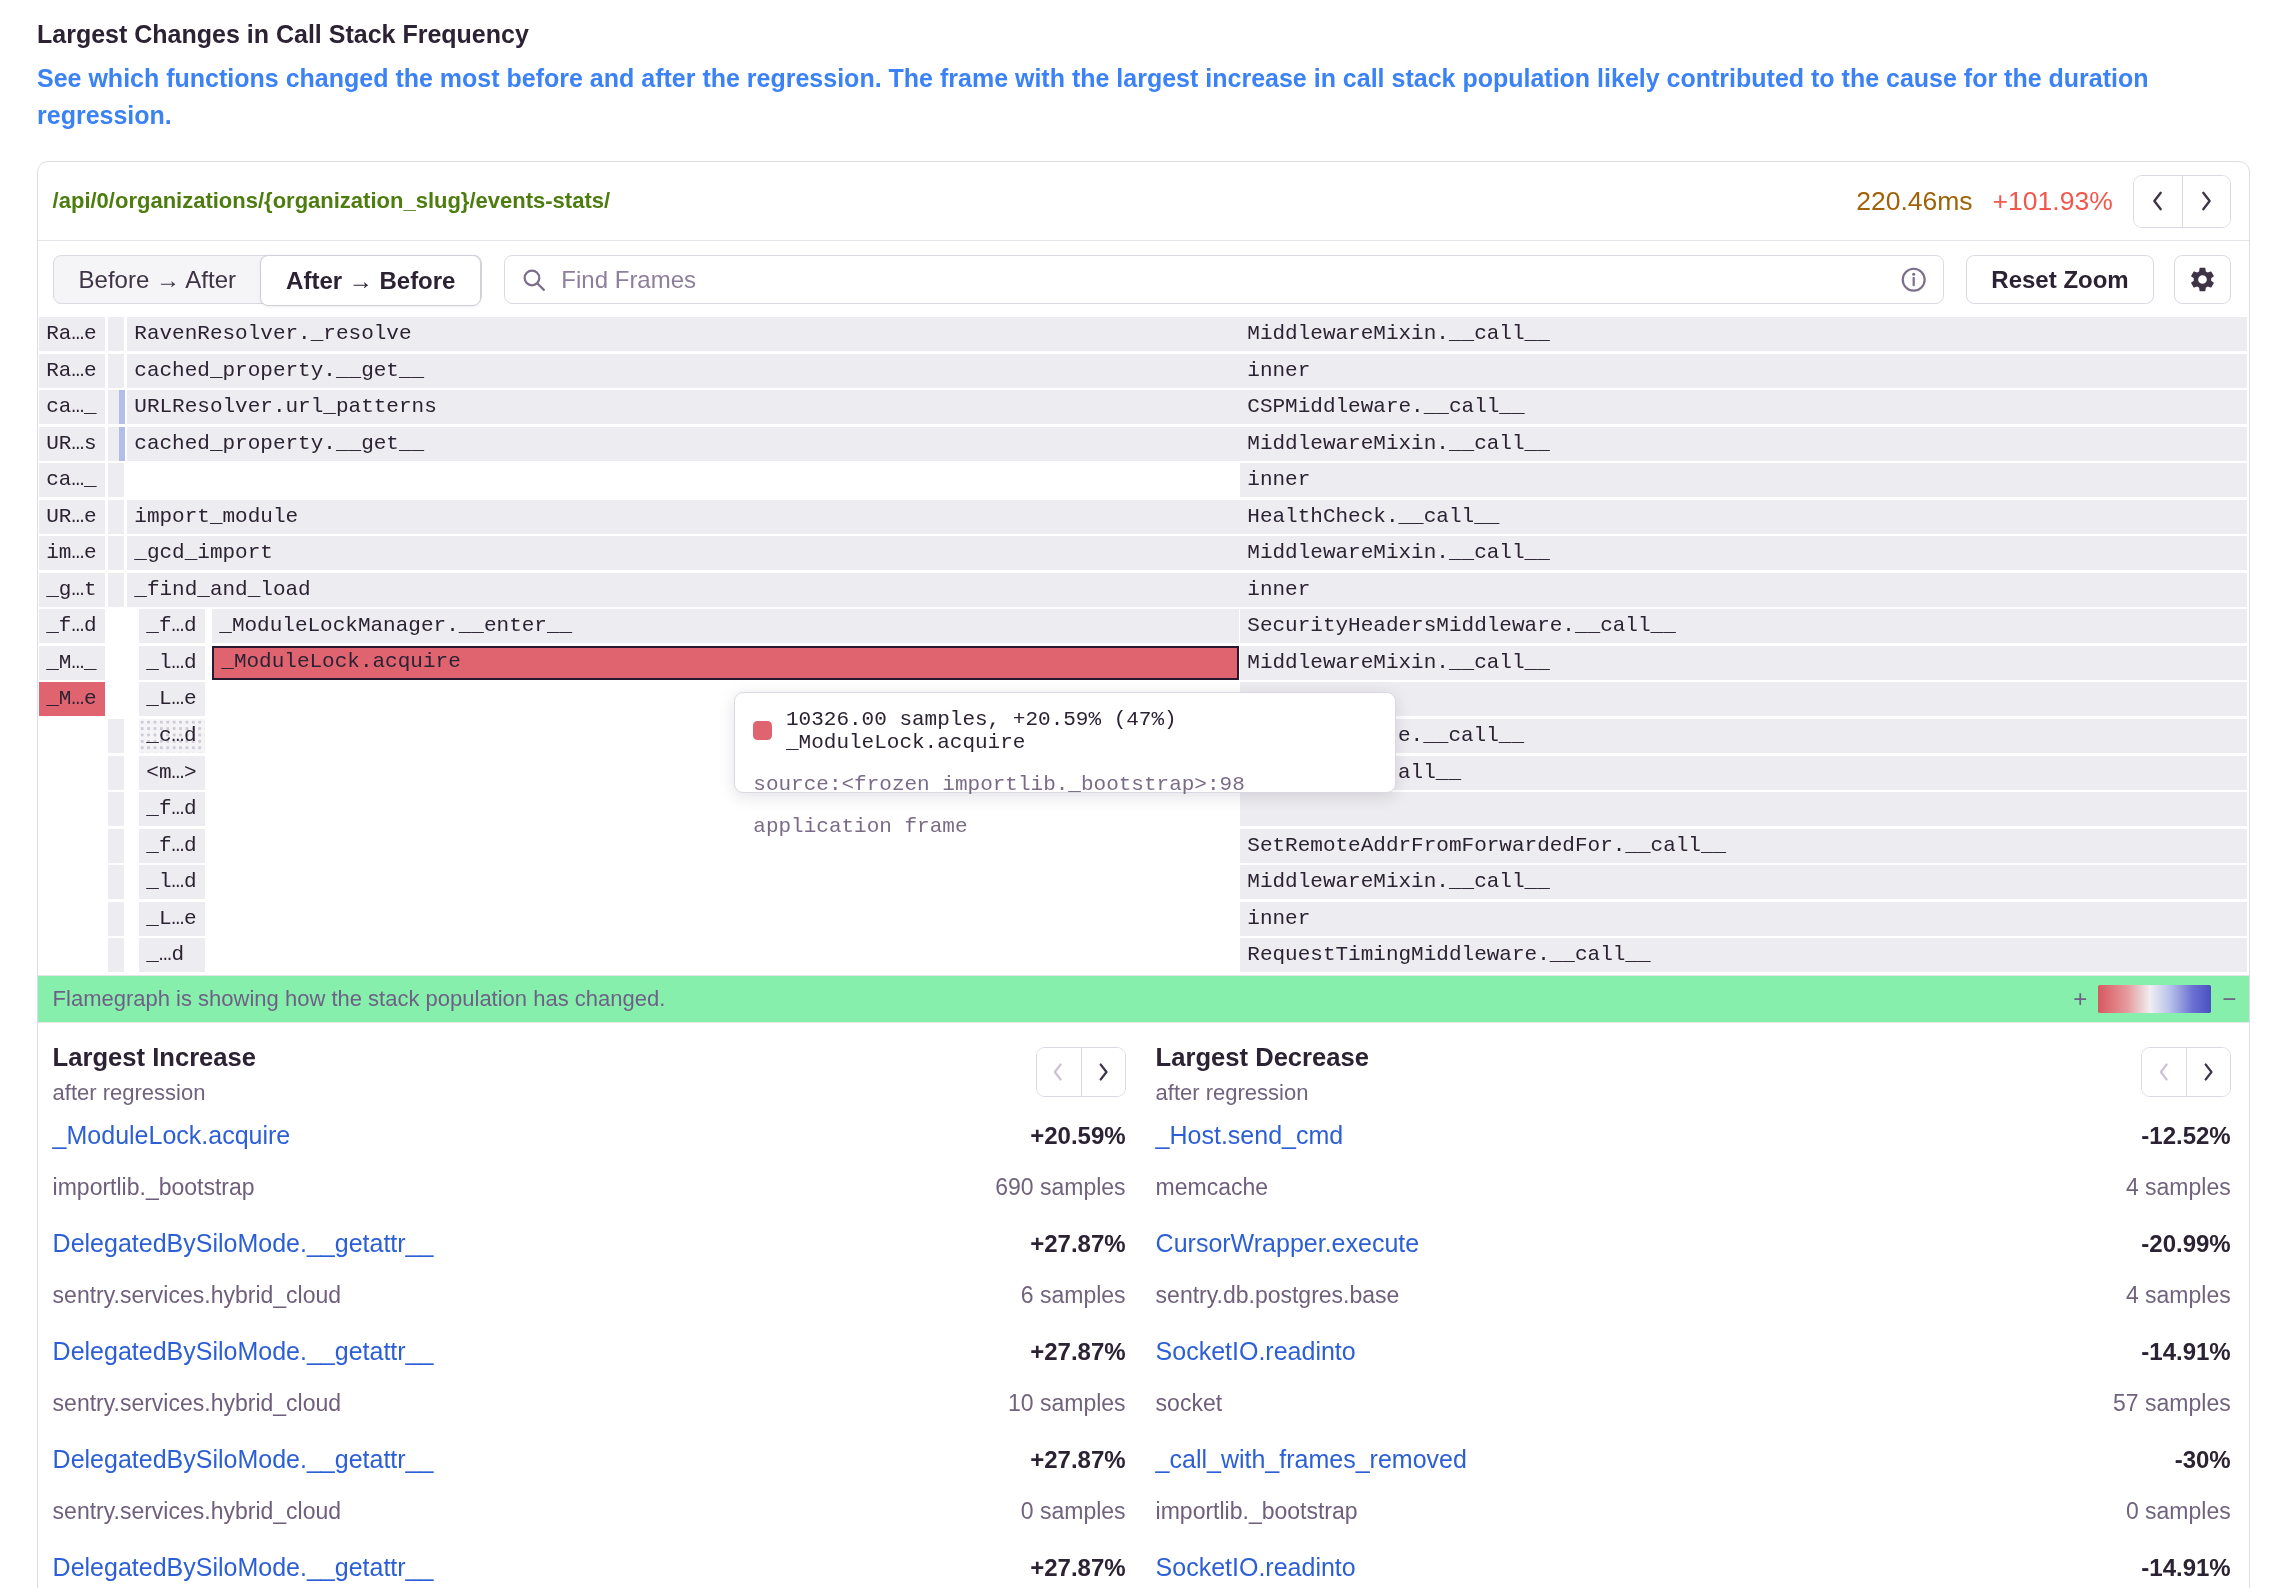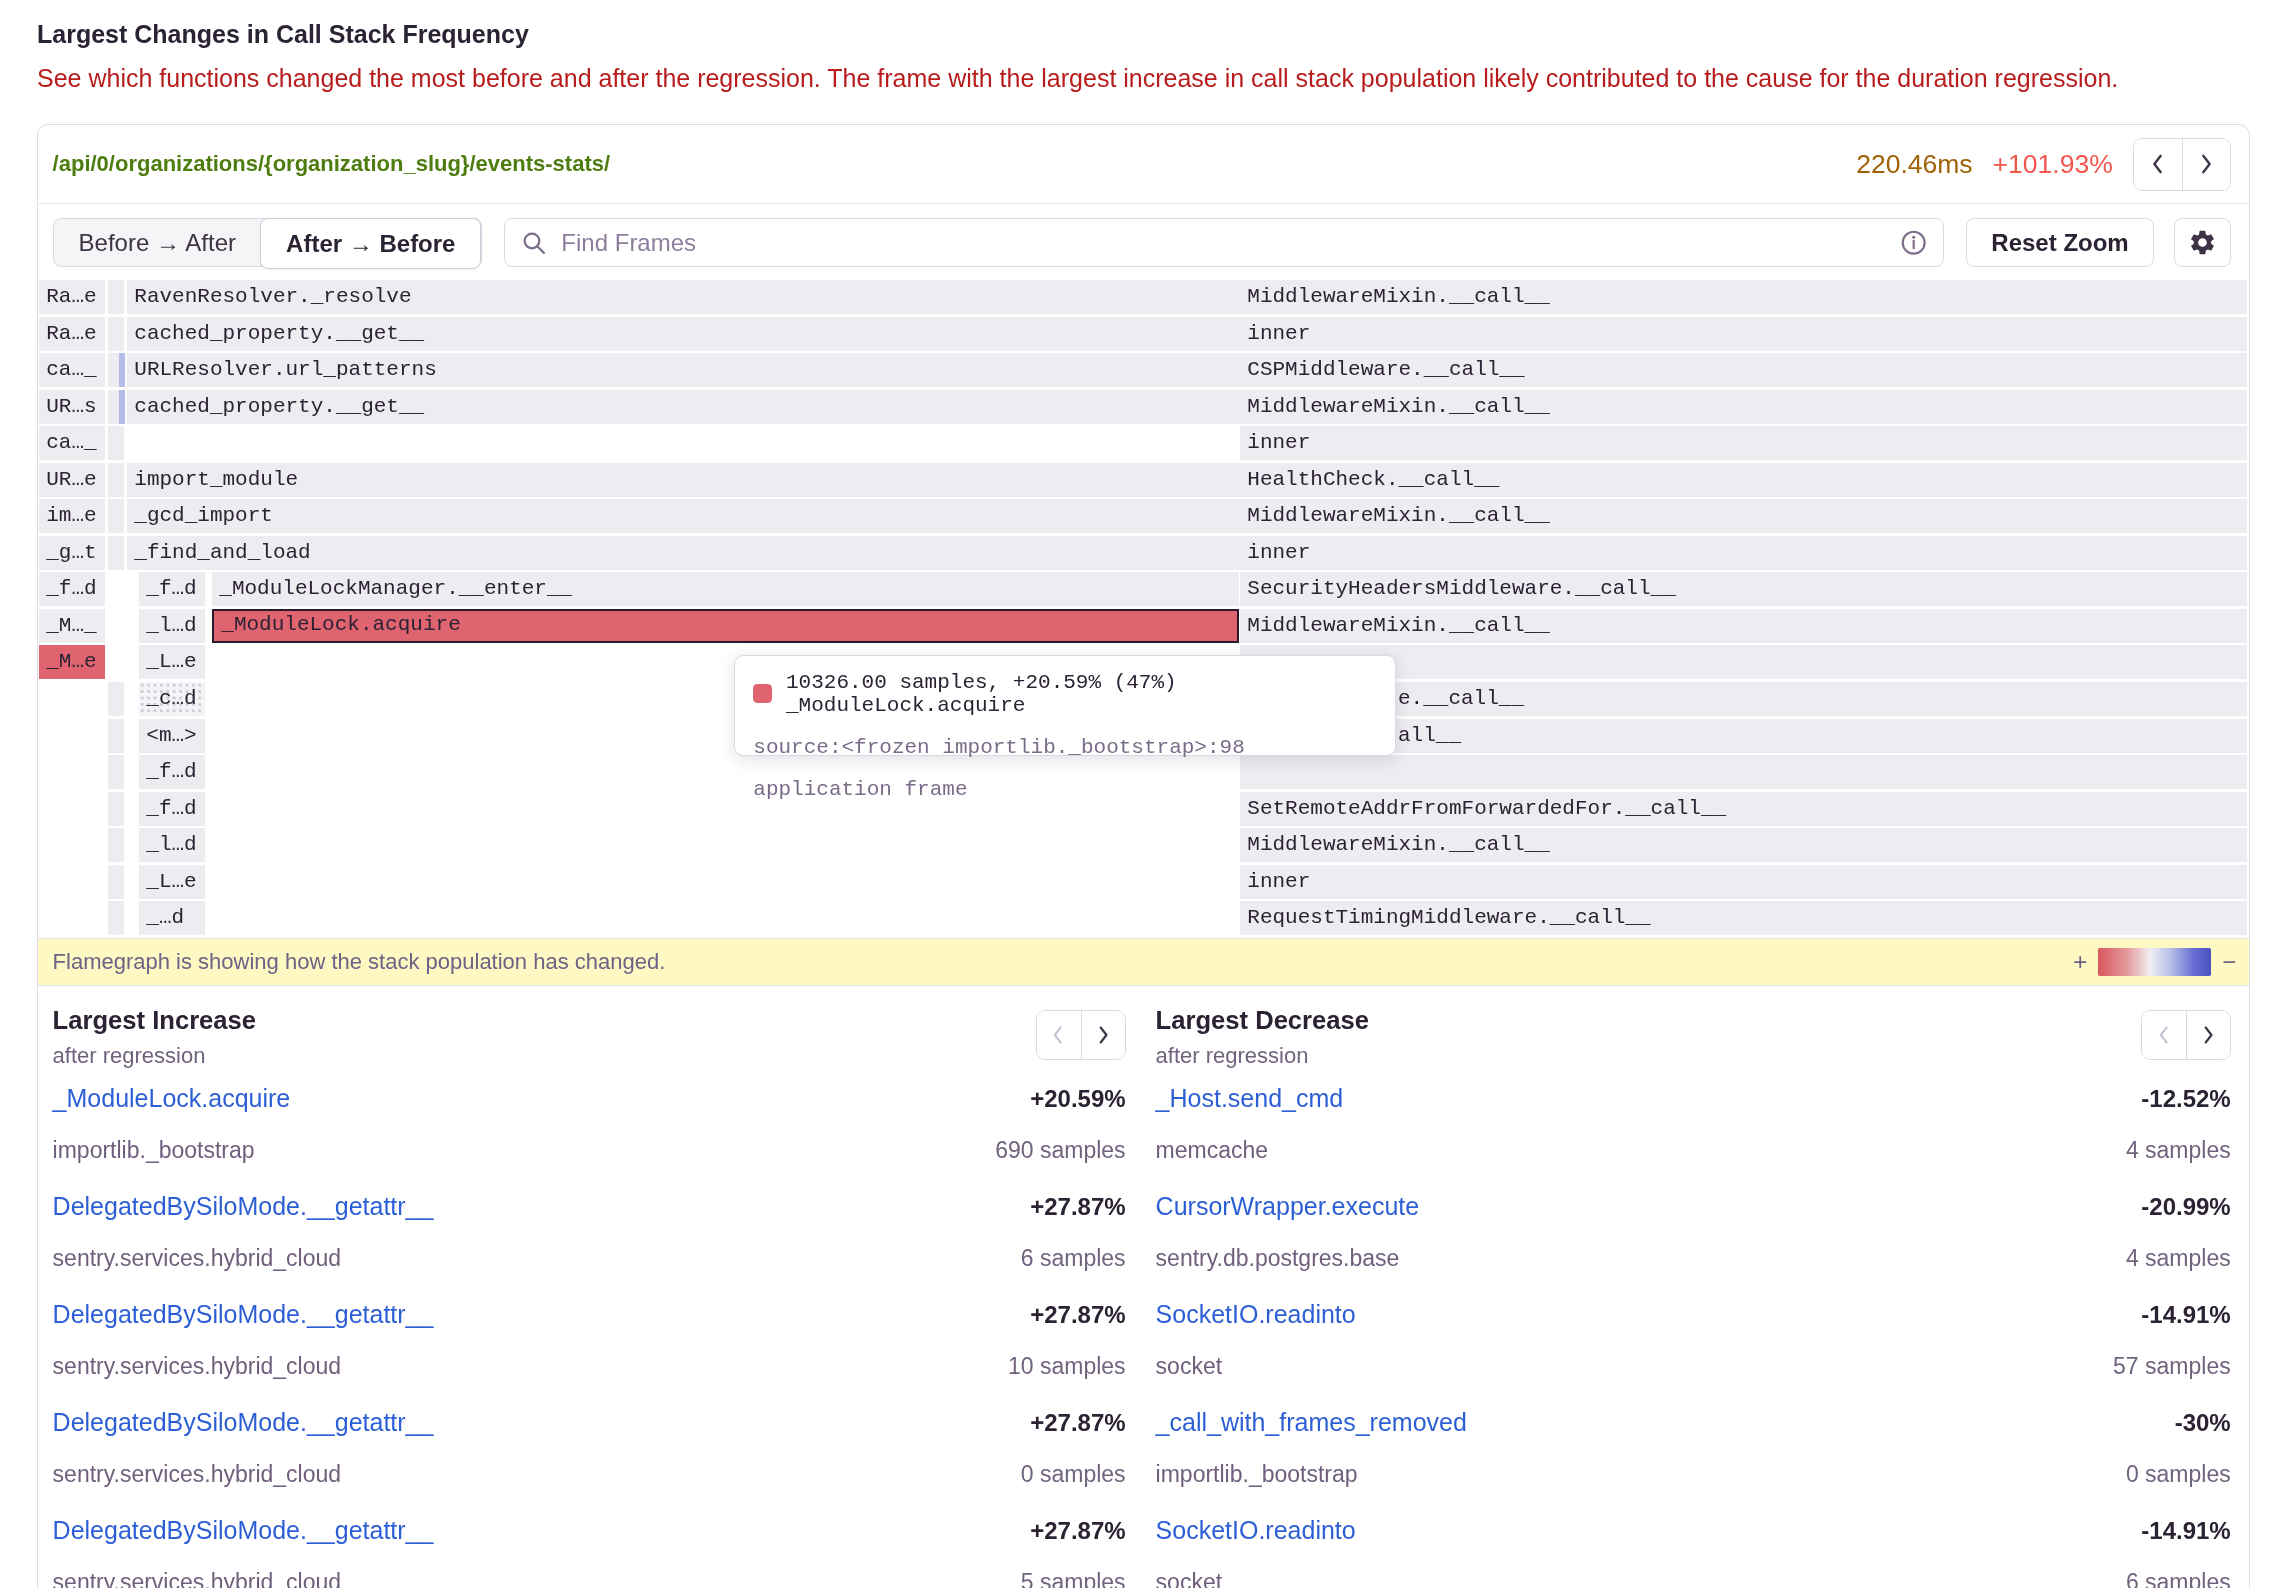--- a/index.html
+++ b/index.html
@@ -1,19 +1,19 @@
 <!DOCTYPE html>
 <html style="font-size:14.6px"><head>
 <meta charset="utf-8">
 <style>
   html,body{margin:0;padding:0;background:#ffffff;width:2288px;height:1588px;overflow:hidden;
     font-family:"Liberation Sans","DejaVu Sans",sans-serif;color:#2b2233;}
   .page{padding:12.8px 38px 0 37px;}
   h3.title{margin:7.3px 0 0 0;font-size:25px;font-weight:700;color:#2b2233;}
-  p.desc{margin:11px 0 0 0;font-size:25px;line-height:37px;color:#b91c1c;max-width:2138px;font-weight:400;}
+  p.desc{margin:11px 0 0 0;font-size:25px;line-height:37px;color:#3b82f6;max-width:2138px;font-weight:700;}
 
   .panel{margin-top:27.4px;border:0.9px solid #e0dce5;border-radius:11px;width:2211px;background:#fff;}
 
   
   .ep-head{height:78px;display:flex;align-items:center;justify-content:space-between;
     padding:0 18.3px 0 14.6px;border-bottom:0.9px solid #e7e4ec;}
   .ep-path{font-size:22px;font-weight:700;color:#4d7c0f;}
   .ep-right{display:flex;align-items:center;gap:20px;}
   .ep-duration{font-size:26.5px;color:#a16207;}
   .ep-change{font-size:26.5px;color:#f2574e;}
@@ -48,21 +48,21 @@
   .cell.dots{background-color:#f4f3f6;background-image:radial-gradient(#cfcad7 1.5px,transparent 1.6px);background-size:6.4px 6.4px;}
 
   .tooltip{position:absolute;left:696px;top:375px;width:662px;height:101px;background:#fff;border:0.9px solid #dcd8e2;
     border-radius:9.1px;box-shadow:0 3.7px 16.4px rgba(40,30,60,.13);z-index:10;box-sizing:border-box;padding:14.6px 18.3px;
     font-family:"Liberation Mono","DejaVu Sans Mono",monospace;font-size:21px;}
   .tt-l1{display:flex;align-items:center;gap:13.7px;color:#2b2233;}
   .tt-swatch{width:19px;height:19px;border-radius:4.6px;background:#e0646f;flex:0 0 auto;}
   .tt-l2,.tt-l3{color:#7a6c88;margin-top:19px;}
 
   
-  .flame-foot{height:46px;background:#fef9c3;border-top:0.9px solid #e7e4ec;border-bottom:0.9px solid #e7e4ec;
+  .flame-foot{height:46px;background:#86efac;border-top:0.9px solid #e7e4ec;border-bottom:0.9px solid #e7e4ec;
     display:flex;align-items:center;justify-content:space-between;padding:0 12.8px 0 14.6px;}
   .flame-foot .txt{font-size:22px;color:#6f6186;}
   .legend{display:flex;align-items:center;gap:11px;color:#6f6186;font-size:24px;}
   .legend .grad{width:113px;height:27.4px;border-radius:1.8px;
     background:linear-gradient(90deg,#d8575f 0%,#e59a9d 26%,#f0eef1 46%,#b7c0ea 64%,#6a70d2 84%,#4950c0 100%);}
 
   
   .sections{display:flex;padding:20px 18.3px 0 14.6px;}
   .sec{width:1073px;}
   .sec + .sec{margin-left:30px;flex:1;}

